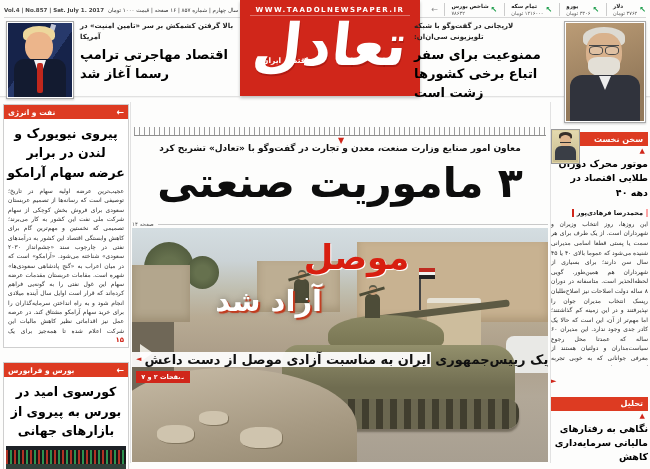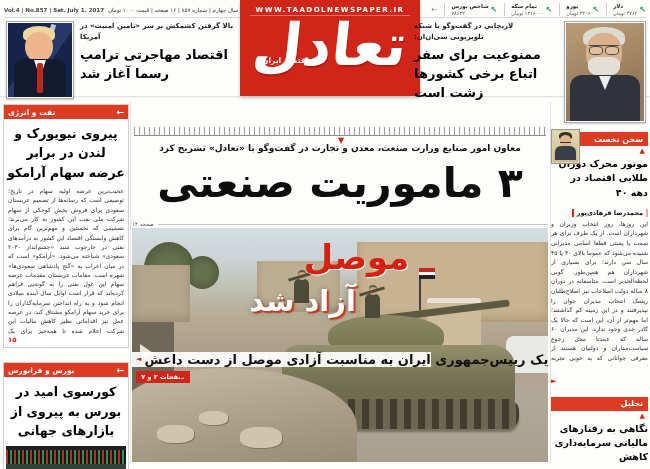--- a/index.html
+++ b/index.html
@@ -97,39 +97,39 @@
               background:repeating-linear-gradient(90deg,#413e2f 0 7px,#6b6750 7px 14px);box-shadow:0 3px 2px rgba(40,35,20,.4);}
   .turret{position:absolute;left:47%;top:37%;width:28%;height:17%;background:linear-gradient(#8b8864,#757250);border-radius:50% 50% 35% 35%;}
   .barrel{position:absolute;left:57%;top:34%;width:34%;height:7px;background:#5d5a44;transform:rotate(-7deg);border-radius:3px;}
   .soldier{position:absolute;width:15px;height:24px;background:#4d4c38;border-radius:5px 5px 0 0;}
   .soldier:before{content:"";position:absolute;left:4px;top:-7px;width:8px;height:8px;background:#caa27c;border-radius:50%;box-shadow:0 -2px 0 #5c5c4a;}
   .soldier:after{content:"";position:absolute;left:-6px;top:-4px;width:26px;height:3px;background:#4d4c38;transform:rotate(-16deg);}
   .so1{left:39%;top:22%;}
   .so2{left:56%;top:28%;}
   .mosul-red{position:absolute;left:38%;top:4%;width:32%;text-align:center;color:#d81f10;
              font-size:34px;font-weight:bold;text-shadow:1px 1px 0 #fff;}
-  .mosul-white{position:absolute;left:20%;top:24%;width:42%;text-align:center;color:#fff;
+  .mosul-white{position:absolute;left:20%;top:24%;width:42%;color:#fff;
                font-size:29px;font-weight:bold;text-shadow:2px 2px 1px #c23a1e,0 0 6px rgba(0,0,0,.35);}
   .photo-caption{position:absolute;left:0;top:53%;width:70%;height:15px;background:rgba(255,255,255,.93);
                  display:flex;flex-direction:row-reverse;align-items:center;gap:3px;padding:0 4px;direction:rtl;}
   .photo-caption .cap-txt{font-size:13px;font-weight:bold;color:#111;white-space:nowrap;}
   .cap-play{color:#d0261a;font-size:7px;line-height:1;}
   .pages-badge{position:absolute;left:1%;top:61%;background:#d0261a;color:#fff;font-size:6.5px;
                font-weight:bold;padding:2px 5px;direction:rtl;}
   .pages-play{position:absolute;left:11.5%;top:61.5%;color:#d0261a;font-size:8px;}
   
   .col-left{position:absolute;left:3px;top:104px;width:126px;direction:rtl;}
   .secbox{border:1px solid #cfcfcf;background:#fff;margin-bottom:14px;}
   .secbar{height:14px;background:#dd3b22;color:#fff;display:flex;align-items:center;
           justify-content:space-between;padding:0 4px;font-size:7.5px;font-weight:bold;}
   .secbar .arr{font-size:9px;line-height:1;}
   .sec-title{padding:5px 3px 4px;text-align:center;font-size:12.5px;font-weight:bold;line-height:1.55;color:#000;}
   .sec-body{padding:0 4px;font-size:6px;line-height:1.55;text-align:justify;color:#2c2c2c;
             max-height:148px;overflow:hidden;}
-  .sec-foot{display:flex;direction:ltr;padding:2px 4px 3px;}
+  .sec-foot{display:flex;direction:ltr;padding:2px 4px 3px;justify-content:flex-end;}
   .pagenum{color:#d0261a;font-weight:bold;font-size:7px;}
   .floorphoto{position:relative;height:62px;margin:2px;overflow:hidden;
     background:linear-gradient(180deg,#1d2126 0 26%,#30413a 26% 55%,#27352c 55% 80%,#1c231e 100%);}
   .board{position:absolute;left:0;top:6%;width:100%;height:22%;opacity:.9;
     background:repeating-linear-gradient(90deg,#c03425 0 2px,#151515 2px 4px,#2d9e54 4px 6px,#151515 6px 8px);}
   
   .col-right{position:absolute;left:551px;top:132px;width:97px;direction:rtl;}
   .rsec{margin-bottom:10px;}
   .rsecbar{position:relative;height:14px;background:#dd3b22;color:#fff;display:flex;align-items:center;
            justify-content:flex-start;padding:0 5px;font-size:8px;font-weight:bold;}

